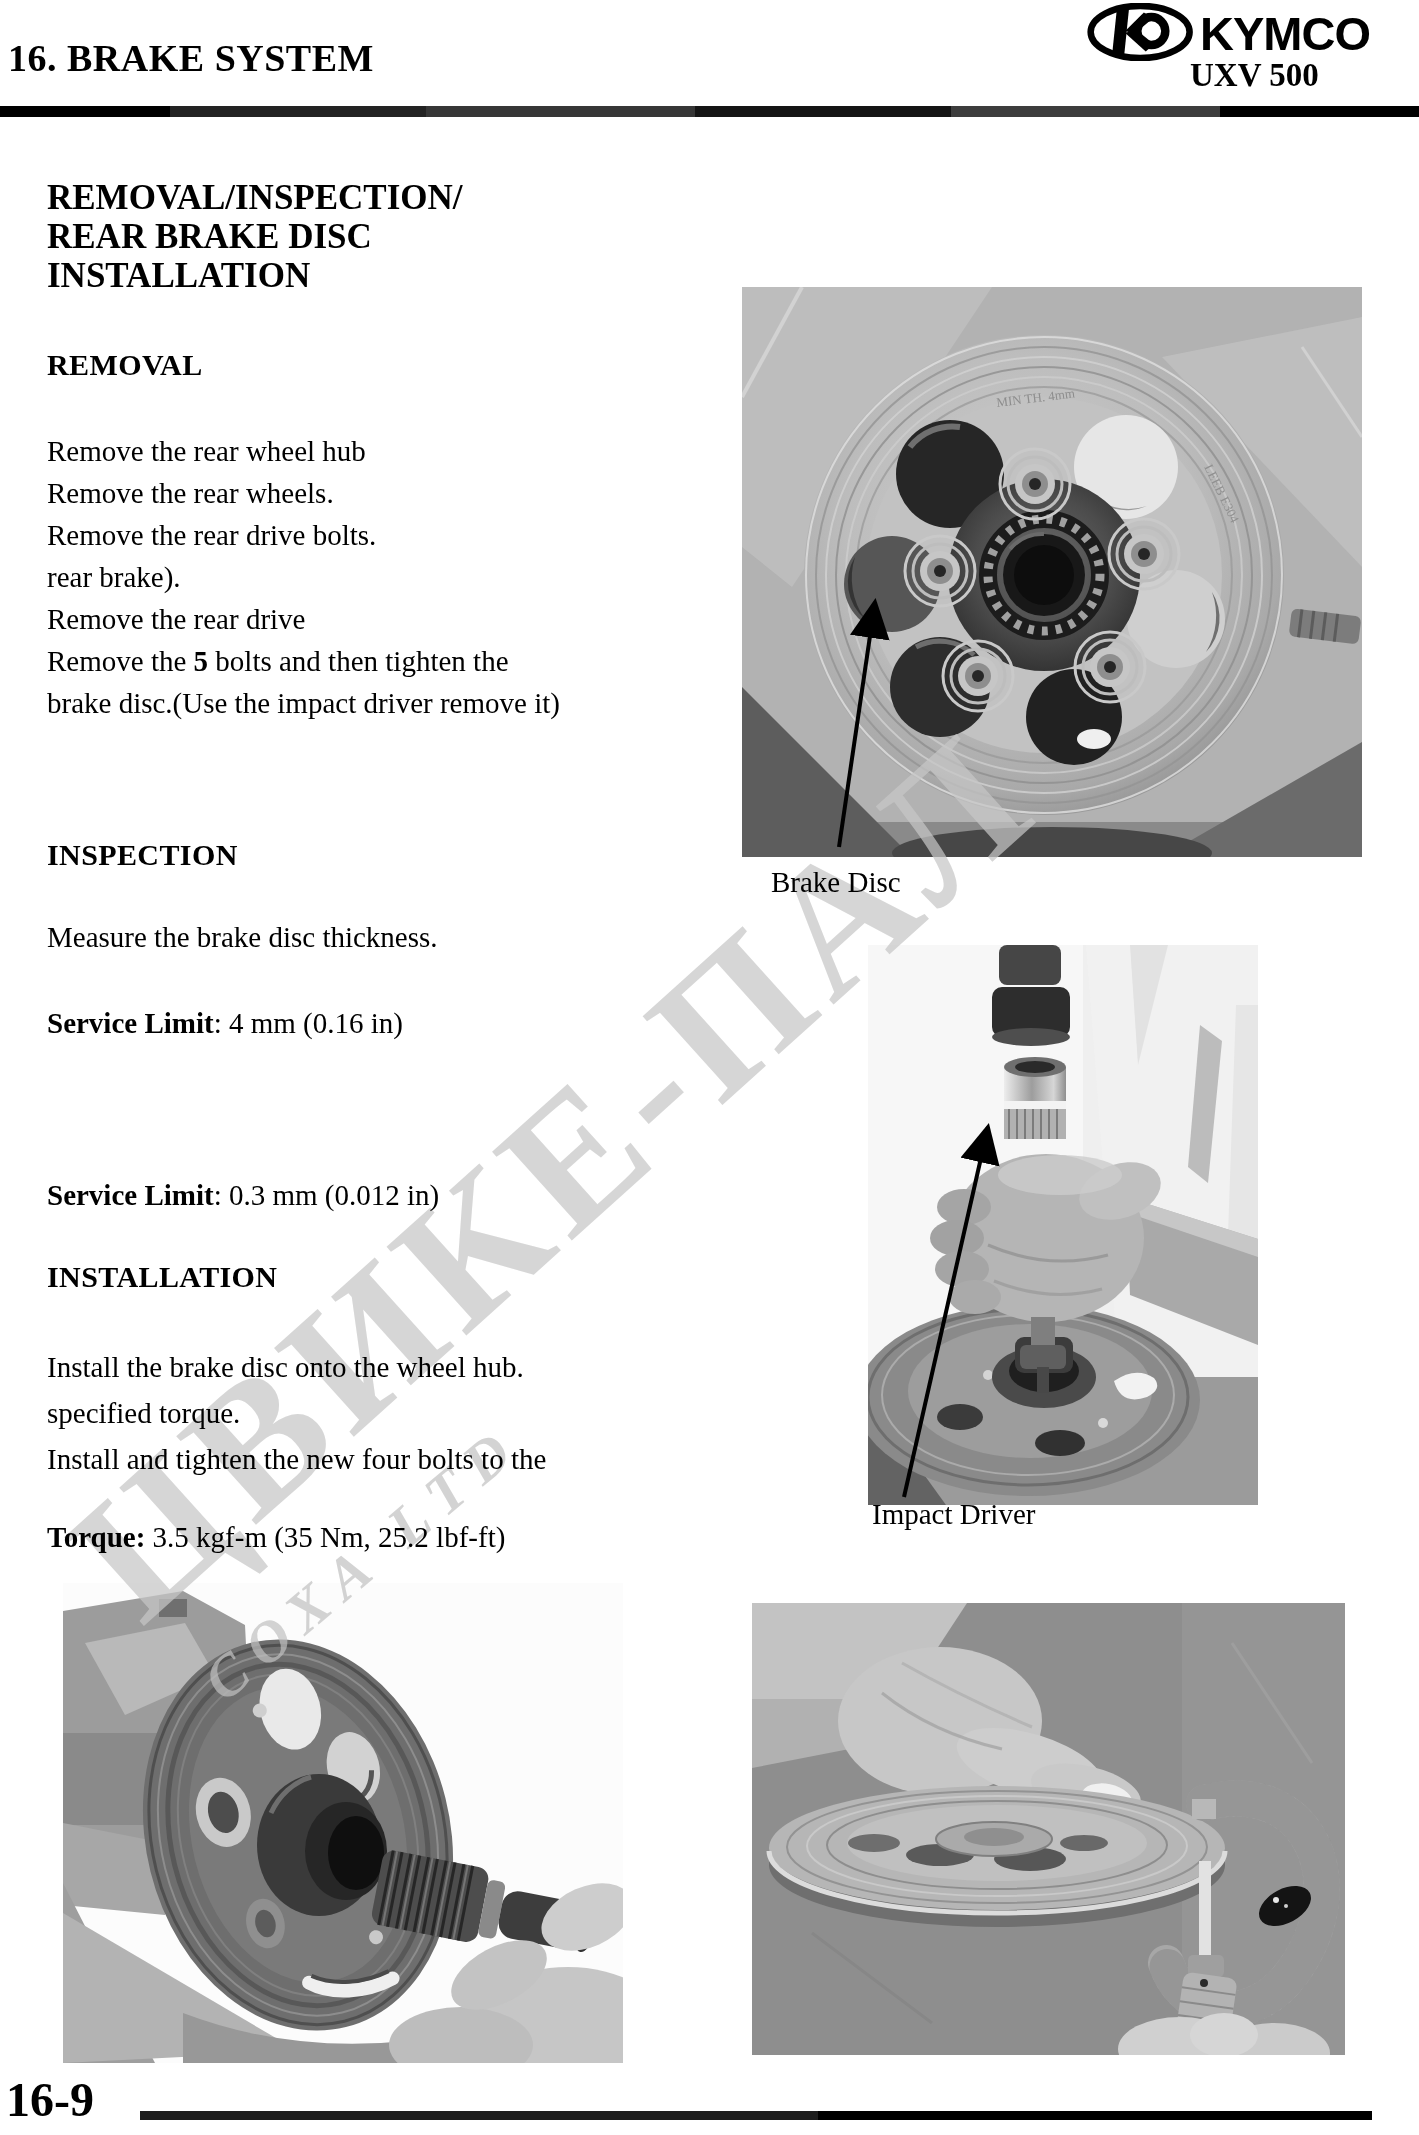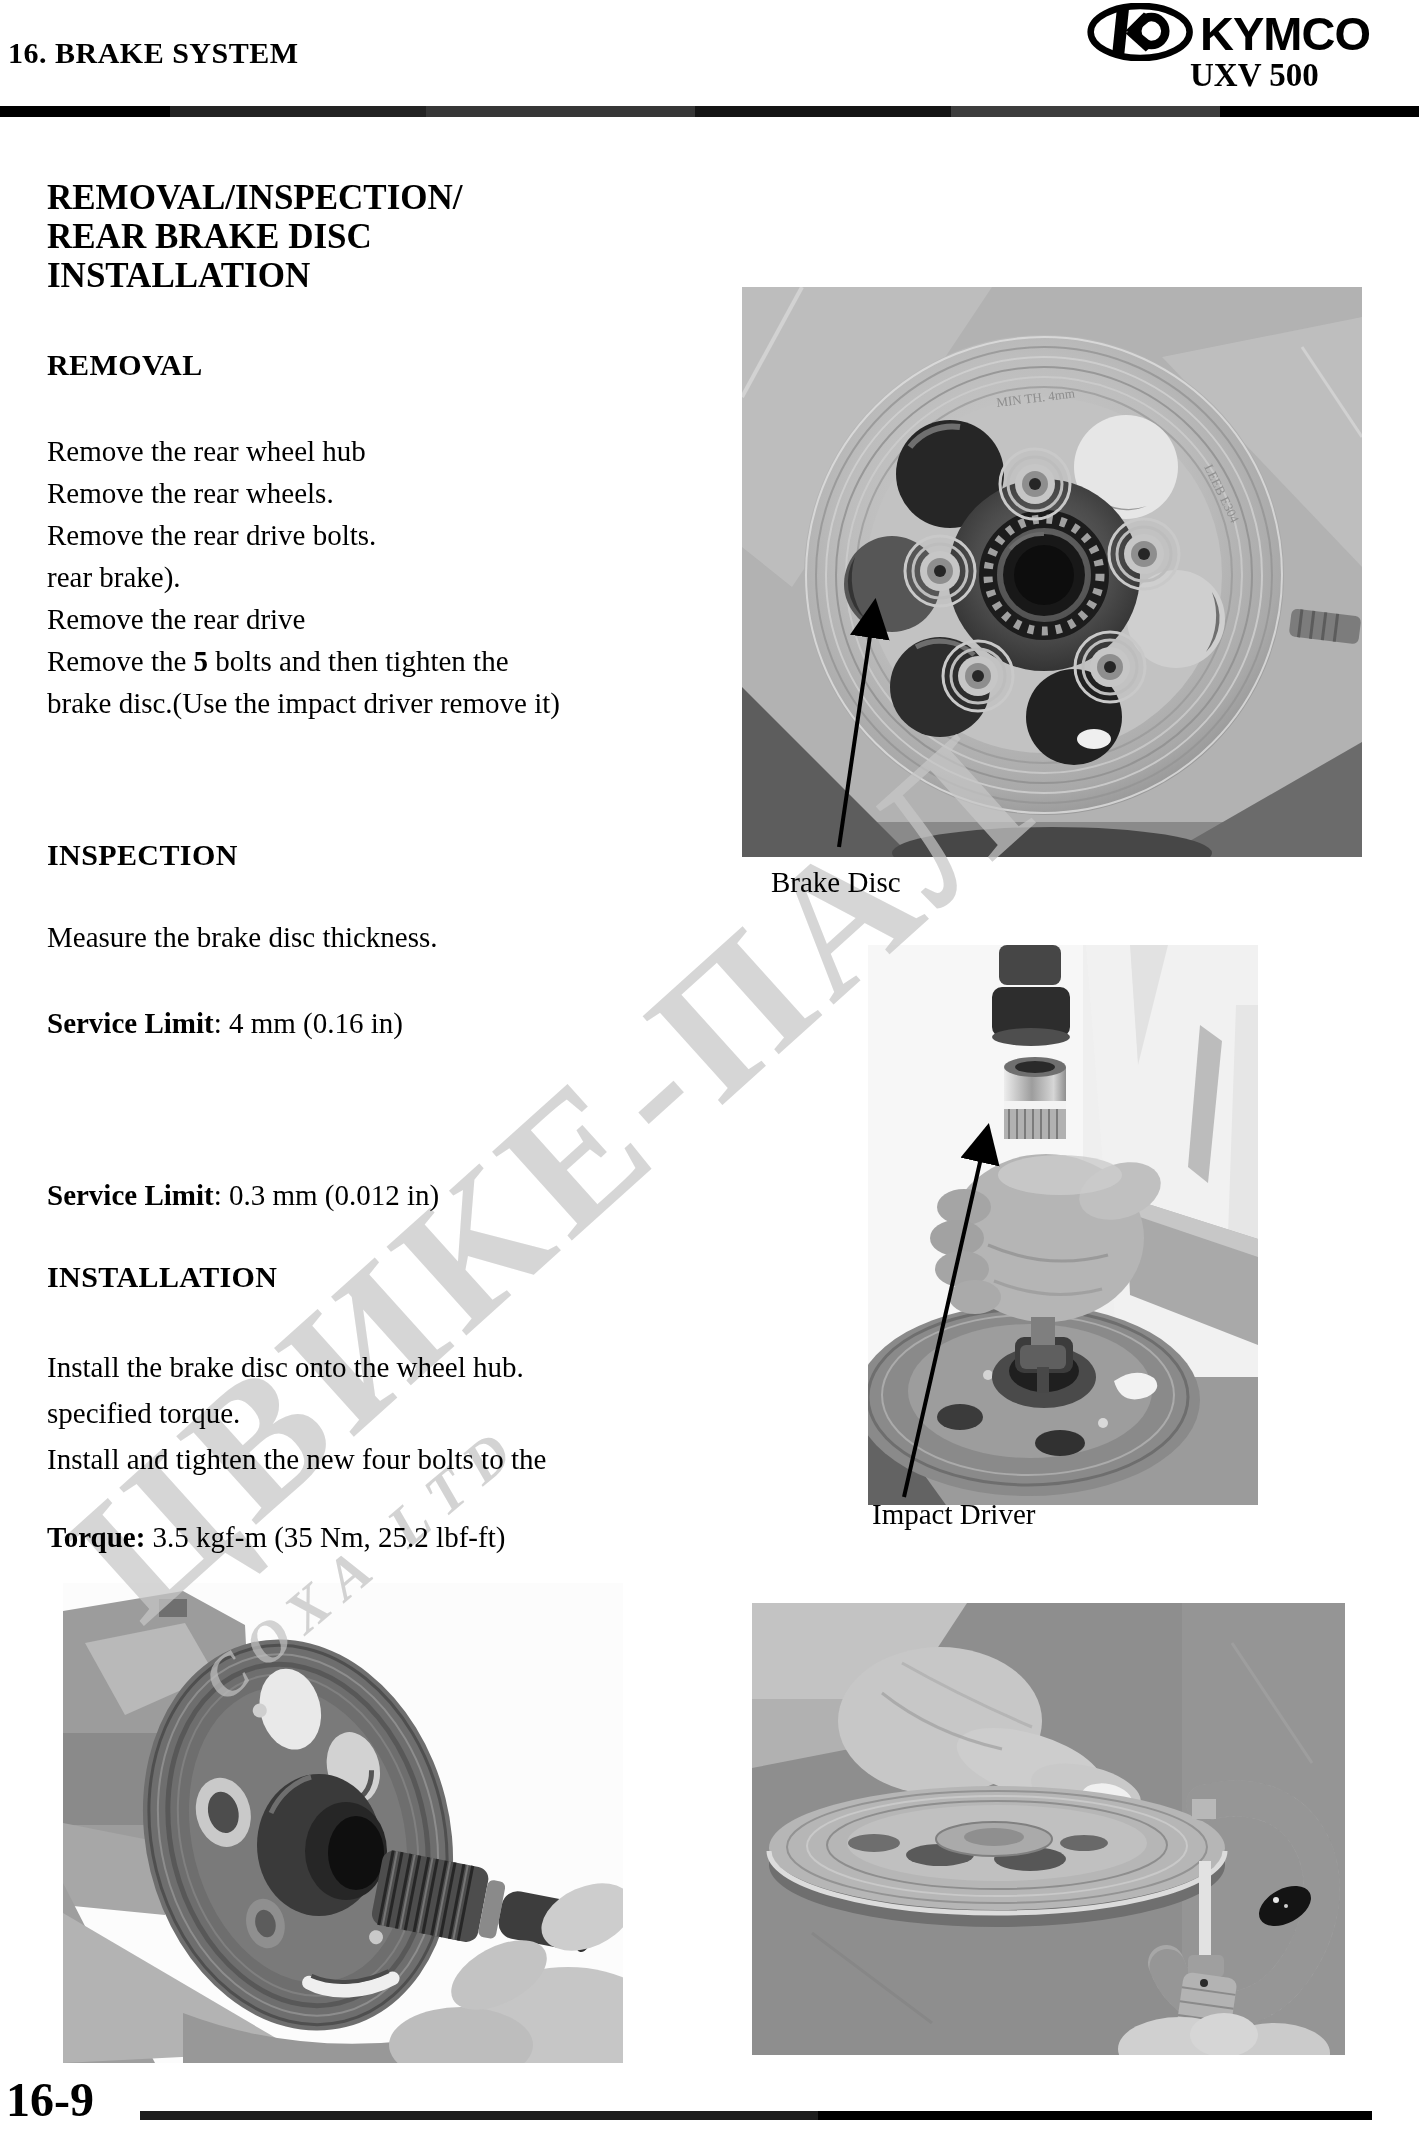--- a/index.html
+++ b/index.html
@@ -1,20 +1,20 @@
 <!DOCTYPE html>
 <html><head>
 <meta charset="utf-8">
 <style>
   html,body{margin:0;padding:0;background:#888;}
   .page{position:relative;width:1419px;height:2135px;background:#ffffff;
         font-family:"Liberation Serif",serif;color:#000;overflow:hidden;margin:0 auto;}
   .abs{position:absolute;}
   
-  .hdr-title{left:8px;top:36px;font-size:30px;font-weight:bold;letter-spacing:.5px;white-space:nowrap;z-index:10;}
+  .hdr-title{left:8px;top:36px;font-size:38px;font-weight:bold;letter-spacing:.5px;white-space:nowrap;z-index:10;}
   .logo{left:1086px;top:3px;width:112px;height:58px;z-index:10;}
   .brand{left:1200px;top:6px;font-family:"Liberation Sans",sans-serif;font-weight:bold;
          font-size:47px;letter-spacing:-1px;z-index:10;}
   .model{left:1190px;top:57px;width:224px;text-align:left;font-size:33px;font-weight:bold;z-index:10;}
   .hdr-rule{left:0;top:106px;width:1419px;height:11px;z-index:10;
       background:linear-gradient(90deg,#000 0 12%,#232323 12% 30%,#363636 30% 49%,#151515 49% 67%,#3d3d3d 67% 86%,#000 86%);}
   
   .h-title{left:47px;top:178px;font-size:35px;font-weight:bold;line-height:39px;z-index:10;}
   .h-sec{font-size:30px;font-weight:bold;letter-spacing:.4px;z-index:10;white-space:nowrap;}
   .bl{font-size:29px;line-height:42px;white-space:nowrap;z-index:10;}

